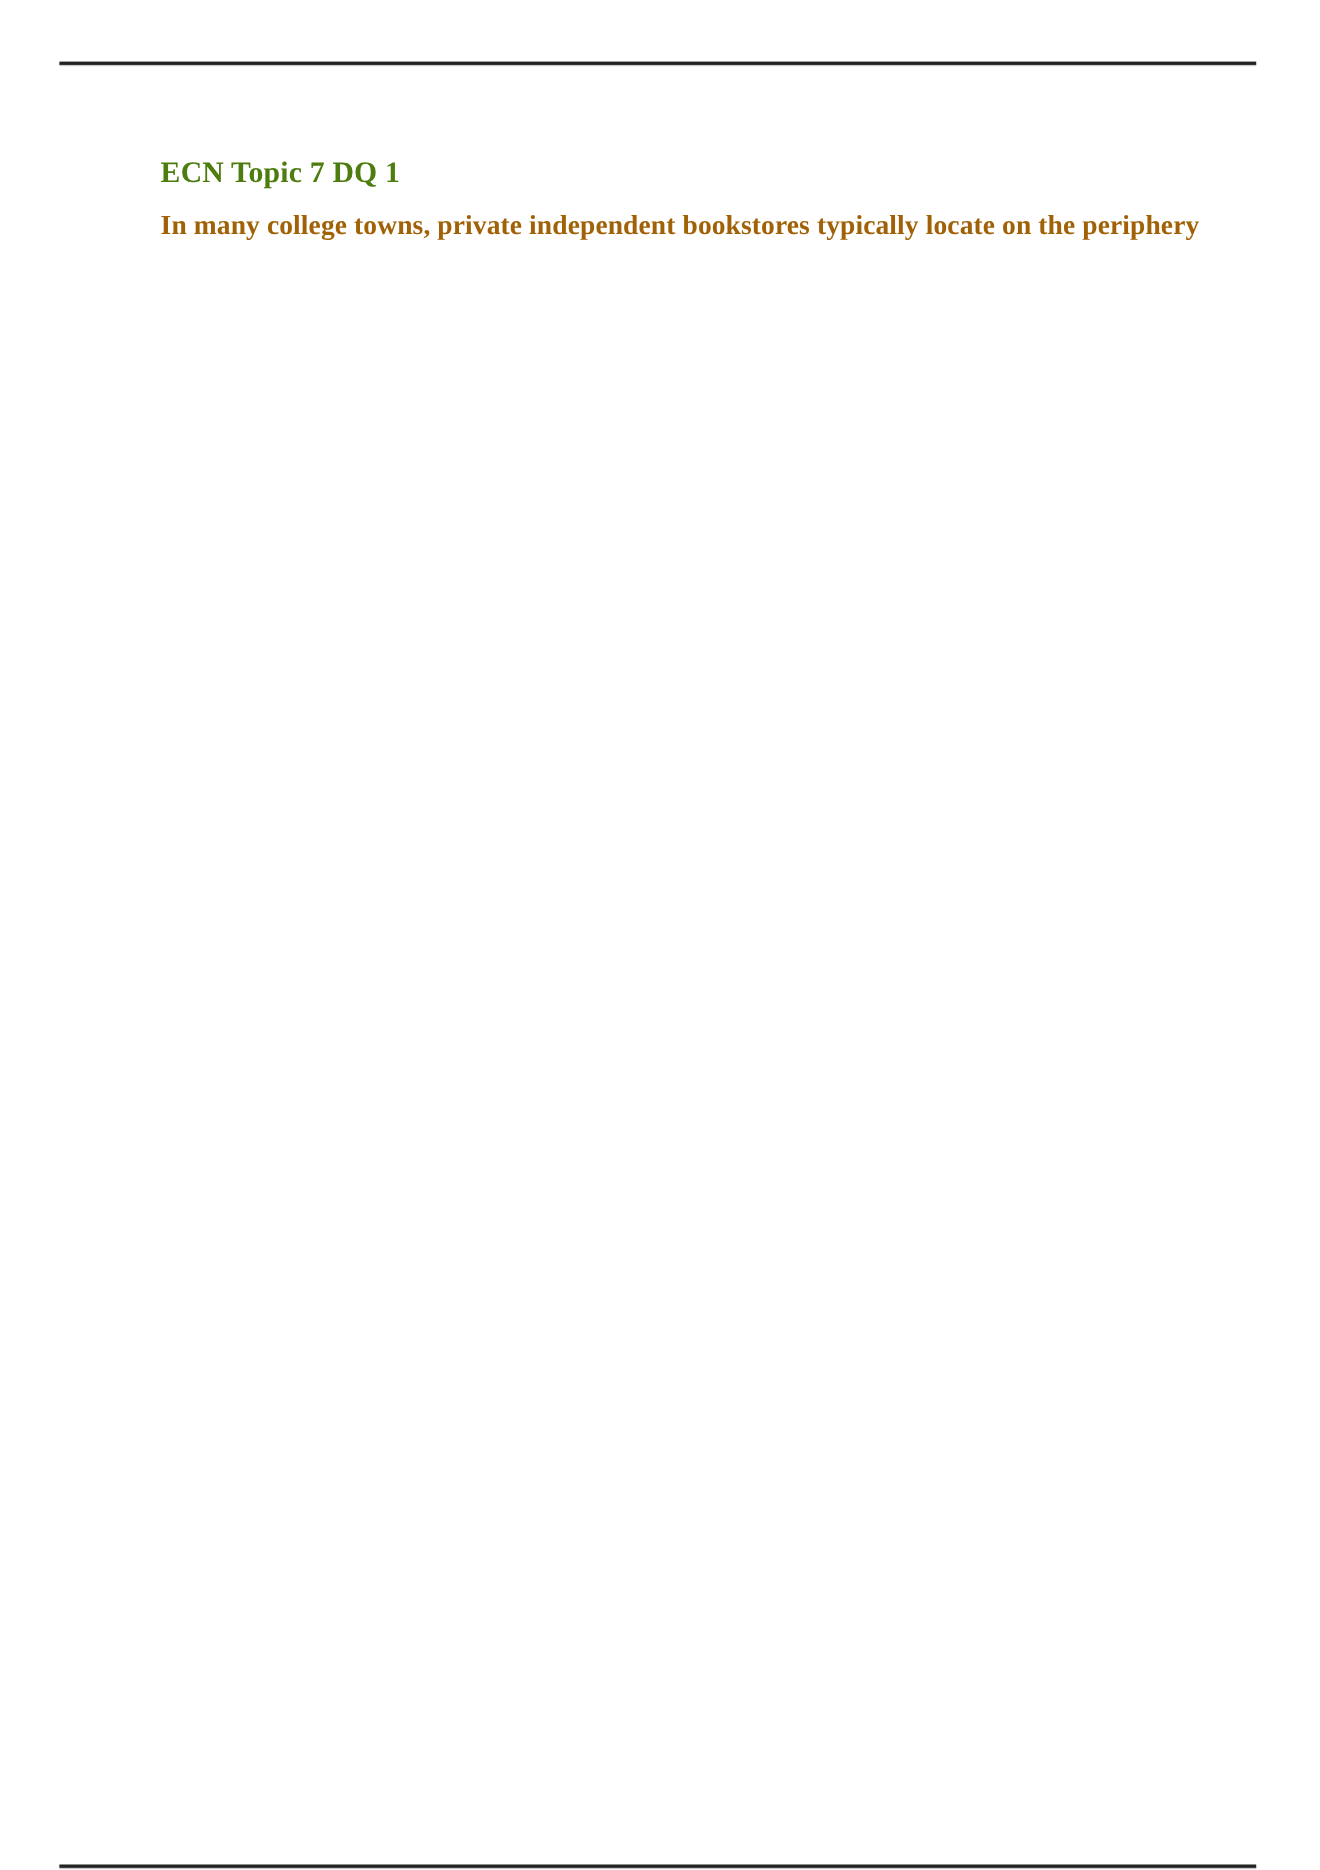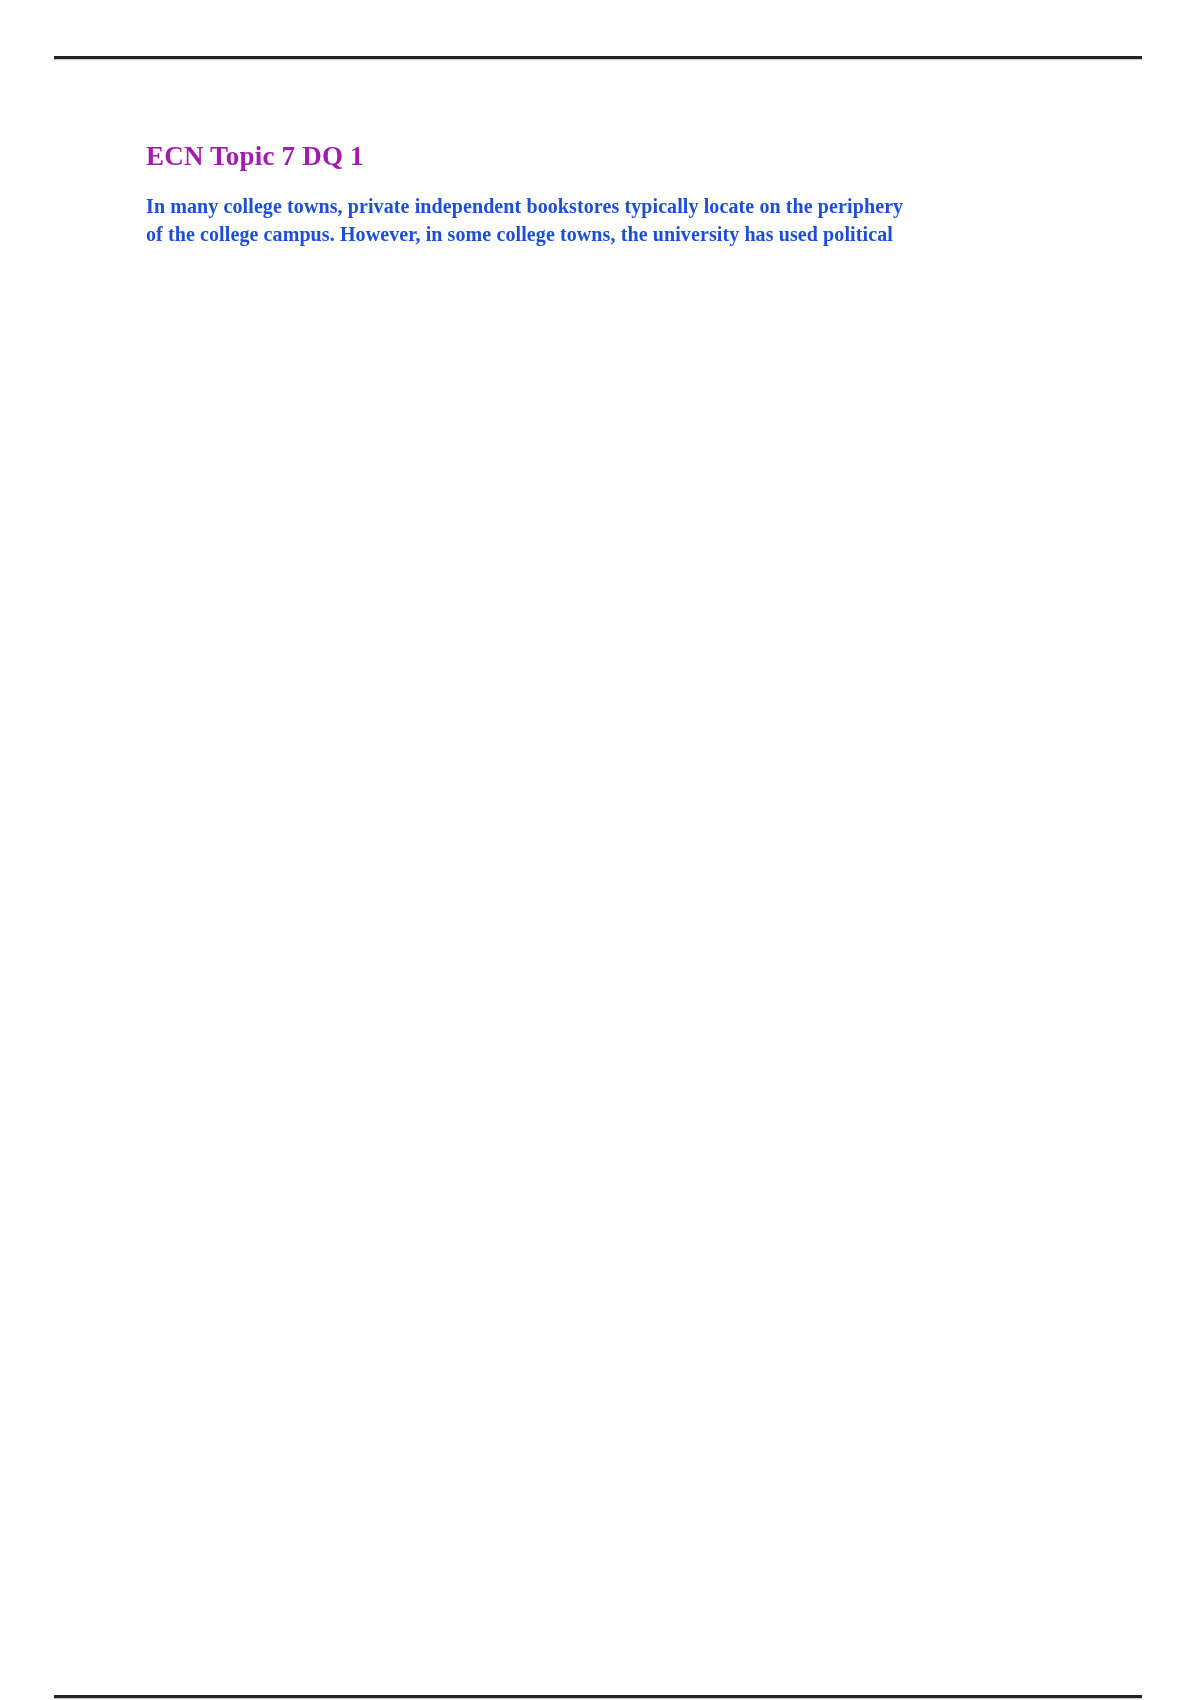--- a/index.html
+++ b/index.html
@@ -25,49 +25,48 @@
   .rule-top { top: 56px; }
   .rule-bottom { top: 1695px; }
   .doc-title {
     position: absolute;
     left: 146px;
     top: 141px;
     margin: 0;
     font-size: 27px;
     font-weight: bold;
     line-height: 31px;
-    color: #a21caf;
+    color: #4d7c0f;
     white-space: nowrap;
     letter-spacing: 0.2px;
   }
   .question-paragraph {
     position: absolute;
     left: 146px;
     top: 192px;
     width: 930px;
-    font-size: 20px;
+    font-size: 25px;
     font-weight: bold;
     line-height: 28px;
-    color: #1d4ed8;
+    color: #a16207;
     letter-spacing: 0.1px;
   }
   .question-paragraph .line {
     display: block;
     white-space: nowrap;
   }
 </style>
 </head>
 <body>
 
 <div class="page">
 
   <div class="rule rule-top"></div>
 
   <h1 class="doc-title">ECN Topic 7 DQ 1</h1>
 
   <div class="question-paragraph">
     <span class="line">In many college towns, private independent bookstores typically locate on the periphery</span>
-    <span class="line">of the college campus. However, in some college towns, the university has used political</span>
   </div>
 
   <div class="rule rule-bottom"></div>
 
 </div>
 
 </body></html>

